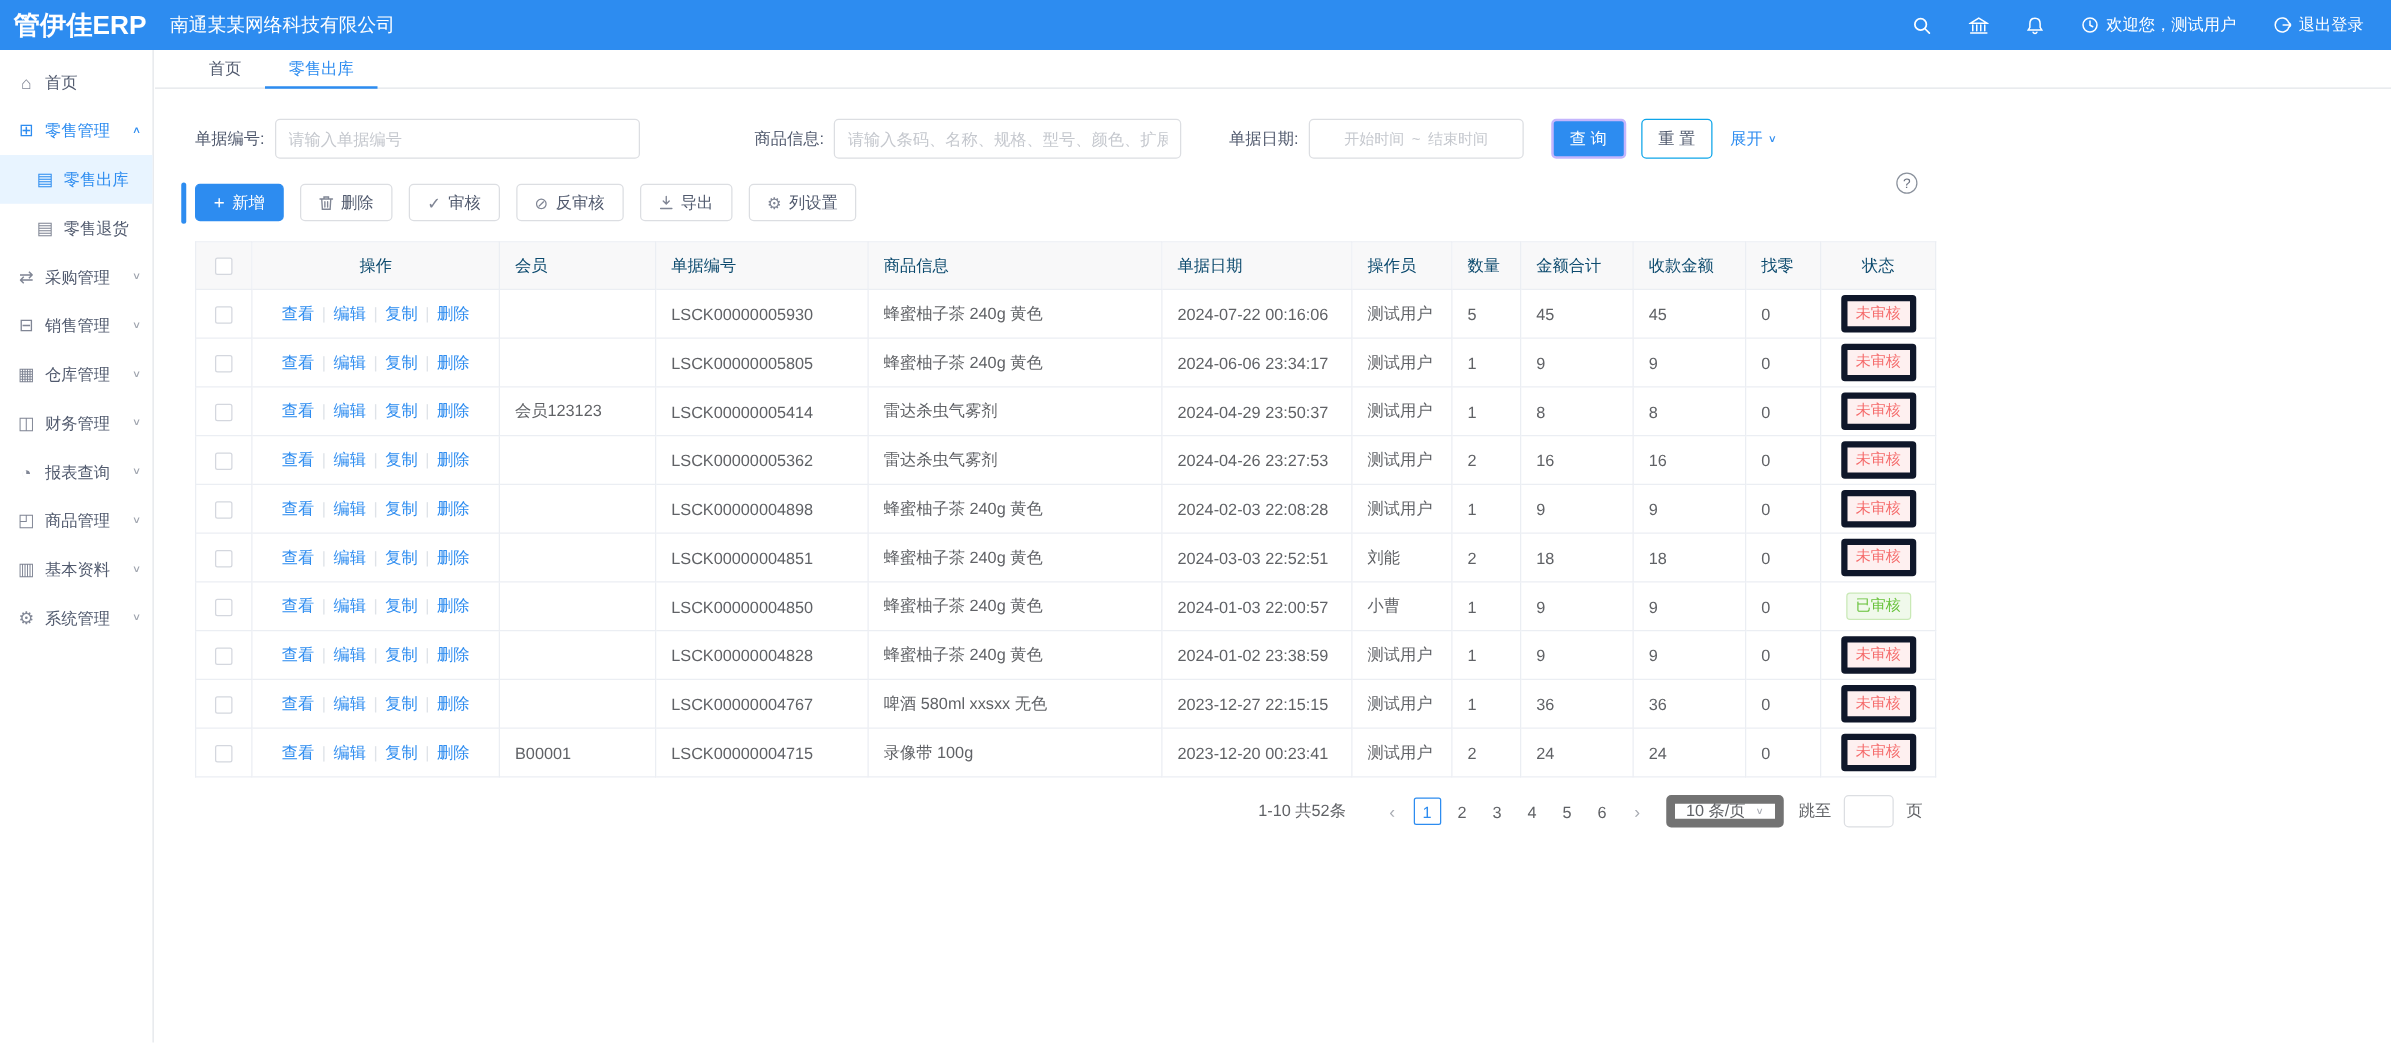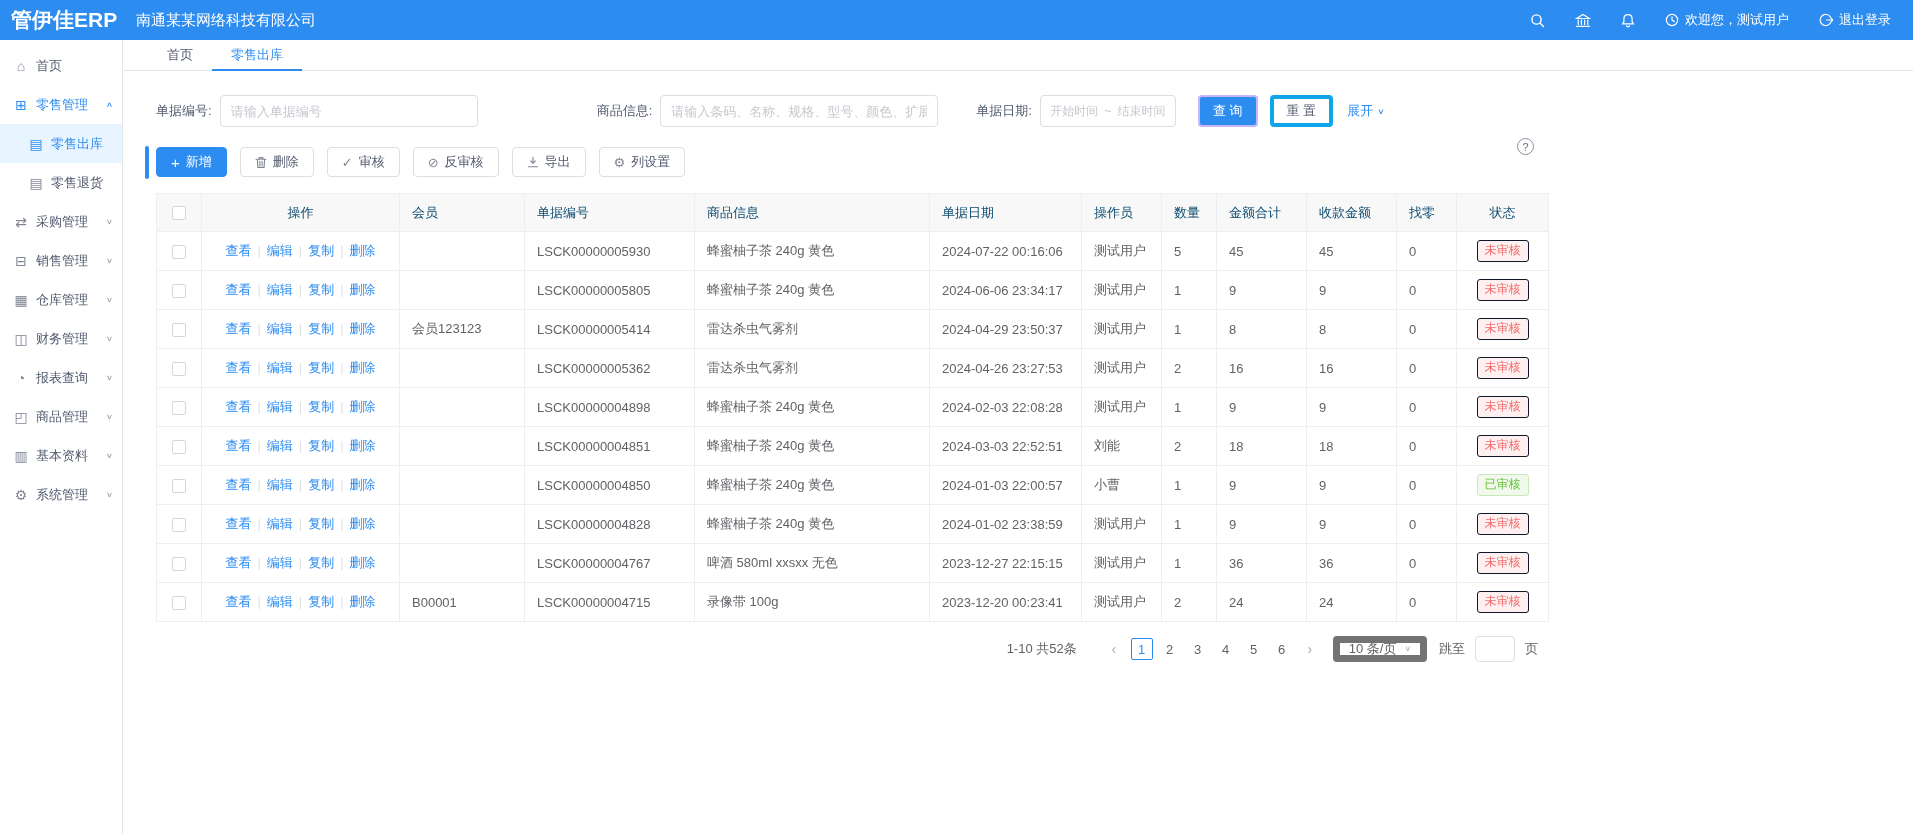--- a/index.html
+++ b/index.html
@@ -36,27 +36,27 @@
   .tab.active::after { content:''; position:absolute; left:0; right:0; bottom:-1px; height:2px; background:#2d8cf0; }
 
   .content { position:relative; padding:24px 0 0 32px; width:1416px; }
 
   
   .filterbar { display:flex; align-items:center; font-size:13px; white-space:nowrap; }
   .f-label { margin-right:8px; color:#515a6e; }
   .inp { height:32px; border:1px solid #dcdee2; border-radius:4px; padding:0 10px; font-size:13px;
     color:#515a6e; font-family:inherit; outline:none; background:#fff; }
   .inp::placeholder { color:#c5c8ce; }
-  .inp-bill { width:258px; margin-right:119px; }
+  .inp-bill { width:292px; margin-right:92px; }
   .inp-product { width:278px; margin-right:38px; }
-  .daterange { width:136px; height:32px; border:1px solid #dcdee2; border-radius:4px; display:flex;
+  .daterange { width:172px; height:32px; border:1px solid #dcdee2; border-radius:4px; display:flex;
     align-items:center; justify-content:center; gap:6px; color:#c5c8ce; font-size:12px; margin-right:22px; cursor:pointer; }
   .btn { height:32px; border-radius:4px; font-size:13px; cursor:pointer; font-family:inherit; }
   .btn-primary { background:#2d8cf0; color:#fff; border:2px solid #c4b5fd; padding:0 13px; }
-  .btn-default { background:#fff; color:#515a6e; border:4px solid #0ea5e9; padding:0 13px; margin-left:12px; }
+  .btn-default { background:#fff; color:#515a6e; border:1px solid #0ea5e9; padding:0 13px; margin-left:12px; }
   .expand-link { color:#2d8cf0; margin-left:14px; cursor:pointer; display:flex; align-items:center; gap:4px; }
   .expand-link .chev { font-size:10px; transform:scaleY(.8); }
 
   
   .toolbar { margin-top:20px; display:flex; gap:13px; align-items:center; }
   .tbtn { height:30px; padding:0 14px; border:1px solid #dcdee2; border-radius:4px; background:#fff;
     font-size:13px; color:#515a6e; display:flex; align-items:center; gap:6px; cursor:pointer; font-family:inherit; }
   .tbtn .ticon { color:#808695; display:flex; align-items:center; font-size:13px; line-height:1; }
   .tbtn.primary { background:#2d8cf0; border-color:#2d8cf0; color:#fff; }
   .tbtn.primary .ticon { color:#fff; font-size:15px; }
@@ -68,21 +68,21 @@
   table { margin-top:16px; width:1392px; border-collapse:collapse; font-size:13px; table-layout:fixed; }
   th, td { border:1px solid #ebeef3; height:38px; padding:0 12px; text-align:left; overflow:hidden; white-space:nowrap; }
   th { background:#f8f8f9; font-weight:normal; color:#0c4a6e; }
   td { color:#606266; height:39px; }
   th.center, td.center { text-align:center; padding:0 4px; }
   .cb { width:14px; height:14px; border:1px solid #d4d7de; border-radius:2px; display:inline-block;
     background:#fff; vertical-align:middle; cursor:pointer; }
   .lnk { color:#2d8cf0; cursor:pointer; text-decoration:none; }
   .sep { color:#dfe3e8; margin:0 6px; }
   .badge { display:inline-block; padding:2px 7px; font-size:12px; border-radius:3px; line-height:1.3; }
-  .badge.red { color:#f56c6c; background:#fef0f0; border:1px solid #0f172a; }
+  .badge.red { color:#f56c6c; background:#fef0f0; border:5px solid #0f172a; }
   .badge.green { color:#67c23a; background:#f0f9eb; border:1px solid #c9e9b6; }
 
   
   .pagination { margin-top:14px; display:flex; justify-content:flex-end; align-items:center;
     font-size:13px; color:#606266; gap:6px; padding-right:2px; }
   .pg-summary { margin-right:20px; }
   .pg-arrow { width:22px; height:22px; display:flex; align-items:center; justify-content:center;
     color:#a8abb2; cursor:pointer; font-size:14px; }
   .page { min-width:22px; height:22px; display:flex; align-items:center; justify-content:center;
     border:1px solid transparent; border-radius:2px; cursor:pointer; padding:0 3px; }

